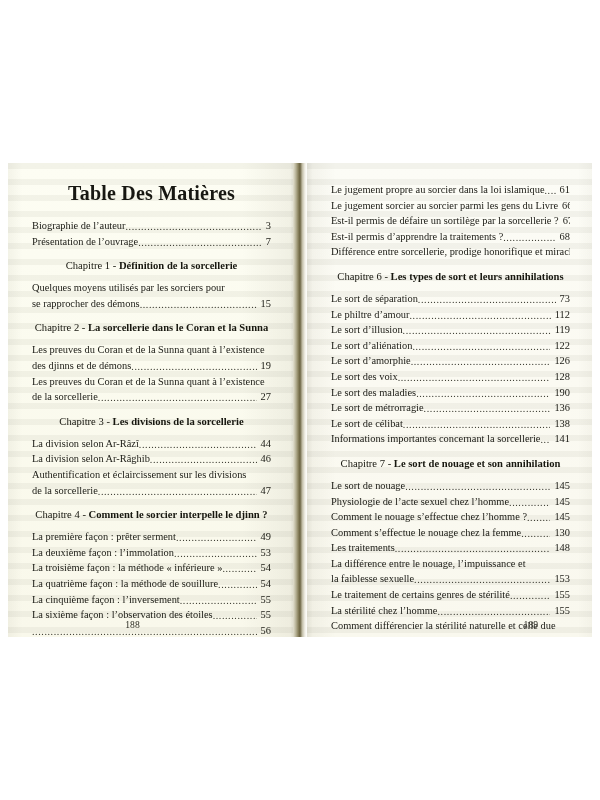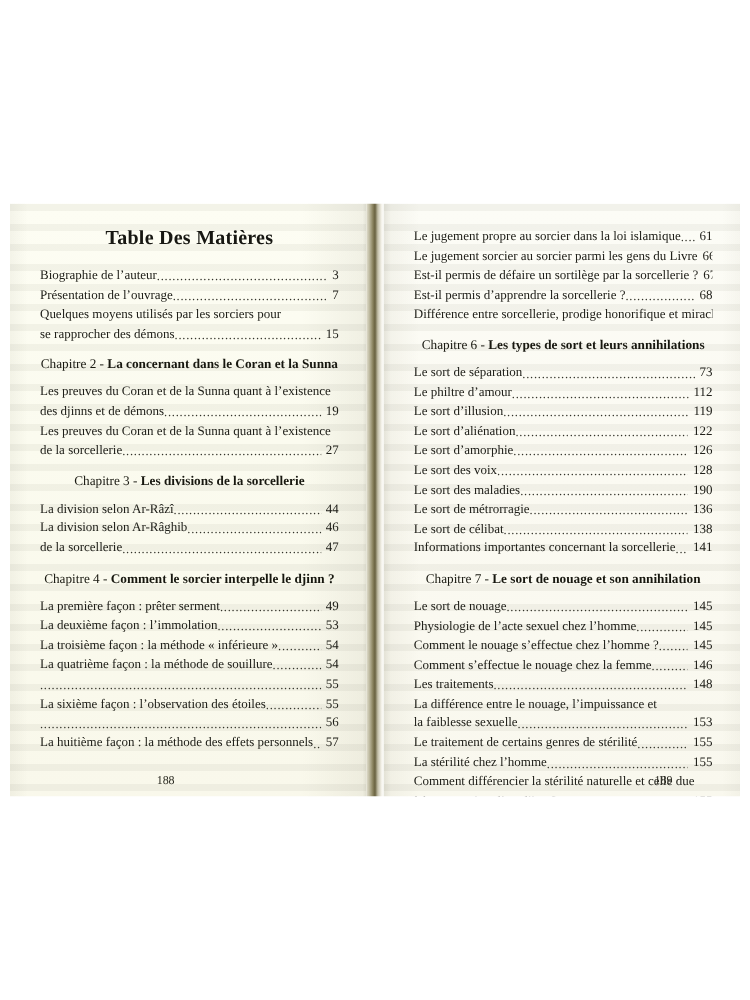--- a/index.html
+++ b/index.html
@@ -72,21 +72,21 @@
       repeating-linear-gradient(180deg,
         rgba(60,58,40,0.95) 0px, rgba(60,58,40,0.95) 6px,
         rgba(255,255,255,0) 6px, rgba(255,255,255,0) 16px);
     mix-blend-mode: multiply;
   }
 
   
   .toc-title {
     text-align: center;
     font-weight: bold;
-    font-size: 16px;
+    font-size: 20px;
     letter-spacing: 0.2px;
     color: #171712;
     margin: 0 0 13px 0;
   }
 
   .entry {
     font-size: 10.4px;
     line-height: 15.6px;
     color: #20201a;
     white-space: nowrap;
@@ -154,27 +154,28 @@
           <span class="leader">........................................................................................................................</span>
           <span class="epage">3</span>
         </div>
         <div class="entry">
           <span class="etext">Présentation de l’ouvrage</span>
           <span class="leader">........................................................................................................................</span>
           <span class="epage">7</span>
         </div>
       </div>
     <div id="left-chapters">
+        <div class="chapter"><span class="cnum">Chapitre 1 - </span><span class="ctitle">Définition de la sorcellerie</span></div>
         <div class="entry cont"><span class="etext">Quelques moyens utilisés par les sorciers pour</span></div>
         <div class="entry">
           <span class="etext">se rapprocher des démons</span>
           <span class="leader">........................................................................................................................</span>
           <span class="epage">15</span>
         </div>
-        <div class="chapter"><span class="cnum">Chapitre 2 - </span><span class="ctitle">La concernant dans le Coran et la Sunna</span></div>
+        <div class="chapter"><span class="cnum">Chapitre 2 - </span><span class="ctitle">La sorcellerie dans le Coran et la Sunna</span></div>
         <div class="entry cont"><span class="etext">Les preuves du Coran et de la Sunna quant à l’existence</span></div>
         <div class="entry">
           <span class="etext">des djinns et de démons</span>
           <span class="leader">........................................................................................................................</span>
           <span class="epage">19</span>
         </div>
         <div class="entry cont"><span class="etext">Les preuves du Coran et de la Sunna quant à l’existence</span></div>
         <div class="entry">
           <span class="etext">de la sorcellerie</span>
           <span class="leader">........................................................................................................................</span>
@@ -184,20 +185,21 @@
         <div class="entry">
           <span class="etext">La division selon Ar-Râzî</span>
           <span class="leader">........................................................................................................................</span>
           <span class="epage">44</span>
         </div>
         <div class="entry">
           <span class="etext">La division selon Ar-Râghib</span>
           <span class="leader">........................................................................................................................</span>
           <span class="epage">46</span>
         </div>
+        <div class="entry cont"><span class="etext">Authentification et éclaircissement sur les divisions</span></div>
         <div class="entry">
           <span class="etext">de la sorcellerie</span>
           <span class="leader">........................................................................................................................</span>
           <span class="epage">47</span>
         </div>
         <div class="chapter"><span class="cnum">Chapitre 4 - </span><span class="ctitle">Comment le sorcier interpelle le djinn ?</span></div>
         <div class="entry">
           <span class="etext">La première façon : prêter serment</span>
           <span class="leader">........................................................................................................................</span>
           <span class="epage">49</span>
@@ -211,20 +213,21 @@
           <span class="etext">La troisième façon : la méthode « inférieure »</span>
           <span class="leader">........................................................................................................................</span>
           <span class="epage">54</span>
         </div>
         <div class="entry">
           <span class="etext">La quatrième façon : la méthode de souillure</span>
           <span class="leader">........................................................................................................................</span>
           <span class="epage">54</span>
         </div>
         <div class="entry">
+          <span class="etext">La cinquième façon : l’inversement</span>
           <span class="leader">........................................................................................................................</span>
           <span class="epage">55</span>
         </div>
         <div class="entry">
           <span class="etext">La sixième façon : l’observation des étoiles</span>
           <span class="leader">........................................................................................................................</span>
           <span class="epage">55</span>
         </div>
         <div class="entry">
           <span class="leader">........................................................................................................................</span>
@@ -255,21 +258,21 @@
           <span class="etext">Le jugement sorcier au sorcier parmi les gens du Livre</span>
           <span class="leader">........................................................................................................................</span>
           <span class="epage">66</span>
         </div>
         <div class="entry">
           <span class="etext">Est-il permis de défaire un sortilège par la sorcellerie ?</span>
           <span class="leader">........................................................................................................................</span>
           <span class="epage">67</span>
         </div>
         <div class="entry">
-          <span class="etext">Est-il permis d’apprendre la sorcellerie ?</span>
+          <span class="etext">Est-il permis d’apprendre la traitements ?</span>
           <span class="leader">........................................................................................................................</span>
           <span class="epage">68</span>
         </div>
         <div class="entry cont"><span class="etext">Différence entre sorcellerie, prodige honorifique et miracle</span></div>
       </div>
     <div id="right-chapters">
         <div class="chapter"><span class="cnum">Chapitre 6 - </span><span class="ctitle">Les types de sort et leurs annihilations</span></div>
         <div class="entry">
           <span class="etext">Le sort de séparation</span>
           <span class="leader">........................................................................................................................</span>
@@ -332,21 +335,21 @@
           <span class="epage">145</span>
         </div>
         <div class="entry">
           <span class="etext">Comment le nouage s’effectue chez l’homme ?</span>
           <span class="leader">........................................................................................................................</span>
           <span class="epage">145</span>
         </div>
         <div class="entry">
           <span class="etext">Comment s’effectue le nouage chez la femme</span>
           <span class="leader">........................................................................................................................</span>
-          <span class="epage">146</span>
+          <span class="epage">130</span>
         </div>
         <div class="entry">
           <span class="etext">Les traitements</span>
           <span class="leader">........................................................................................................................</span>
           <span class="epage">148</span>
         </div>
         <div class="entry cont"><span class="etext">La différence entre le nouage, l’impuissance et</span></div>
         <div class="entry">
           <span class="etext">la faiblesse sexuelle</span>
           <span class="leader">........................................................................................................................</span>

